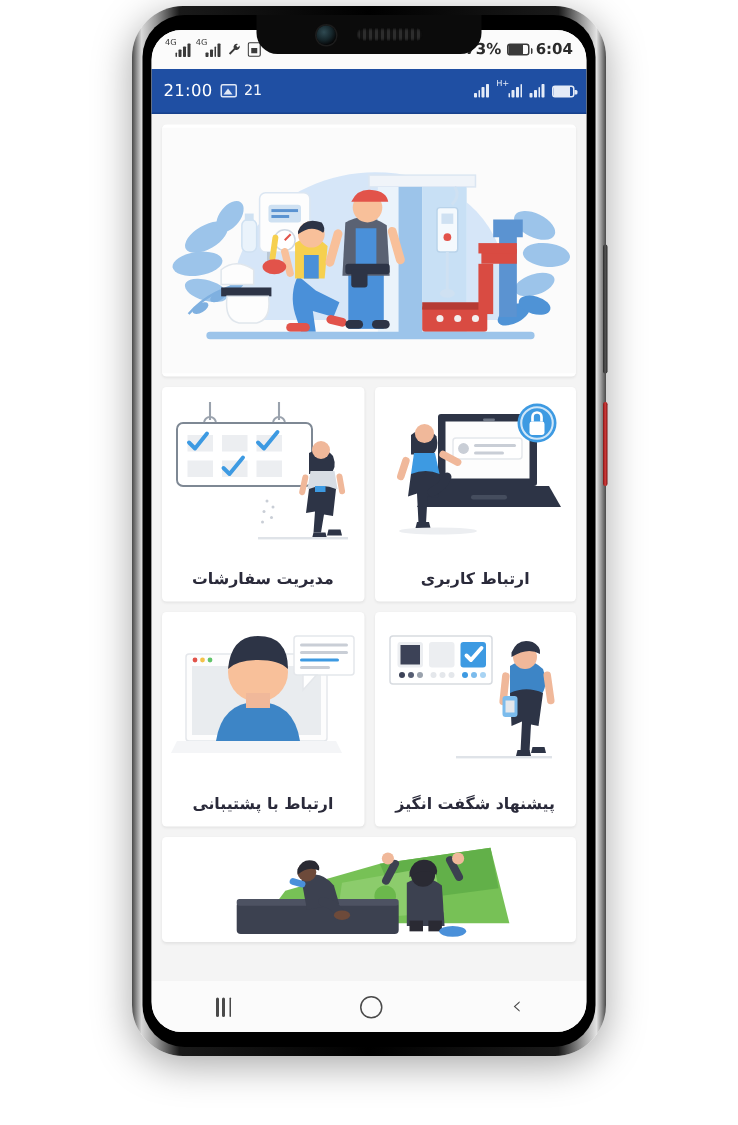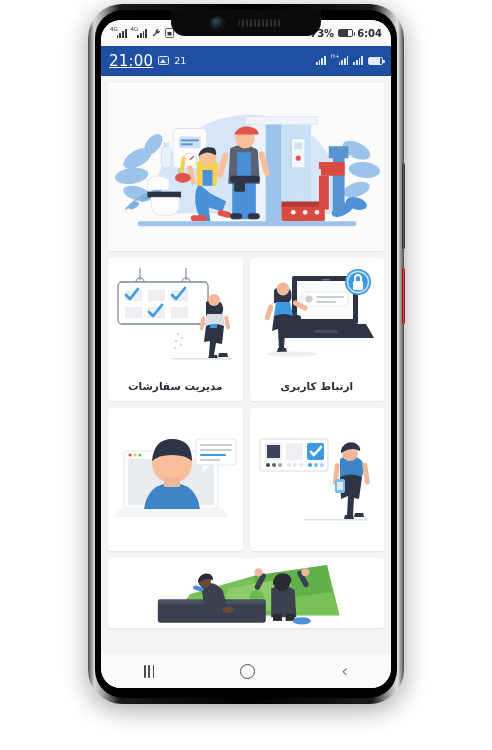--- a/index.html
+++ b/index.html
@@ -92,21 +92,21 @@
   .pct { font-weight: 600; font-size: 10px; }
 
   
   .appbar {
     height: 30px; background: #1f4fa3;
     display: flex; align-items: center; justify-content: space-between;
     padding: 0 8px; color: #fff;
     border-bottom: 1px solid #17418c;
   }
   .appbar .left, .appbar .right { display: flex; align-items: center; gap: 5px; }
-  .appbar .clock { font-size: 15px; letter-spacing: .2px; text-decoration: underline; }
+  .appbar .clock { font-size: 11px; letter-spacing: .2px; }
   .appbar .count { font-size: 9.5px; opacity: .95; }
   .img-ic {
     width: 11px; height: 9px; border: 1.3px solid #dfe7f5; border-radius: 1.5px;
     position: relative; background: #2a5bb0;
   }
   .img-ic::after{content:"";position:absolute;left:1px;bottom:0.6px;width:0;height:0;
     border-left:3.2px solid transparent;border-right:3.2px solid transparent;border-bottom:4px solid #dfe7f5;}
   .sig-w i { background: #e4ebf7; }
   .batt-w { border-color:#e4ebf7; background: linear-gradient(90deg,#e4ebf7 0 85%, transparent 85% 100%);}
   .batt-w::after{ background:#e4ebf7; }
@@ -423,20 +423,21 @@
                 <rect x="54" y="50" width="16" height="10" fill="#f0b89a"></rect>
 
                 <rect x="86" y="12" width="40" height="26" rx="2" fill="#fff" stroke="#e4e7eb"></rect>
                 <path d="M92 38 l0 10 9 -10z" fill="#fff" stroke="#e4e7eb"></path>
                 <rect x="90" y="17" width="32" height="2" rx="1" fill="#c9ced6"></rect>
                 <rect x="90" y="22" width="32" height="2" rx="1" fill="#c9ced6"></rect>
                 <rect x="90" y="27" width="26" height="2" rx="1" fill="#3d9ae2"></rect>
                 <rect x="90" y="32" width="20" height="2" rx="1" fill="#c9ced6"></rect>
               </svg>
             </div>
+            <div class="label">ارتباط با پشتیبانی</div>
           </div>
 
           <div class="card tile">
             <div class="art">
               <svg viewBox="0 0 130 105" width="130" height="105">
                 <rect width="130" height="105" fill="#fff"></rect>
                 <rect x="8" y="12" width="68" height="32" rx="2" fill="#fff" stroke="#d7dbe0"></rect>
                 <rect x="13" y="16" width="17" height="17" rx="2" fill="#eceef1"></rect>
                 <rect x="15" y="18" width="13" height="13" fill="#3c4257"></rect>
                 <rect x="34" y="16" width="17" height="17" rx="2" fill="#eceef1"></rect>
@@ -462,20 +463,21 @@
                   <path d="M93 88 h8 l1 4 h-10z" fill="#2d3446"></path>
                   <path d="M103 86 h8 l1 4 h-10z" fill="#2d3446"></path>
                   <rect x="83" y="36" width="5" height="22" rx="2.5" fill="#f0b89a" transform="rotate(6 83 36)"></rect>
                   <rect x="110" y="36" width="5" height="22" rx="2.5" fill="#f0b89a" transform="rotate(-8 110 36)"></rect>
                   <rect x="83" y="52" width="10" height="14" rx="2" fill="#7bbbec"></rect>
                   <rect x="85" y="55" width="6" height="8" fill="#e4e7eb"></rect>
                 </g>
                 <rect x="52" y="92" width="64" height="1.6" fill="#dfe3e8"></rect>
               </svg>
             </div>
+            <div class="label">پیشنهاد شگفت انگیز</div>
           </div>
 
         </div>
 
         <div class="card promo">
           <svg viewBox="0 0 240 70" width="216" height="70">
             <rect width="240" height="70" fill="#fff"></rect>
             <path d="M58 36 L128 16 L210 4 L224 60 L40 60z" fill="#77c156"></path>
             <path d="M128 16 L210 4 L216 34 L140 44z" fill="#62b049"></path>
             <path d="M100 30 L168 18 L176 52 L96 58z" fill="#8ccc6c"></path>

